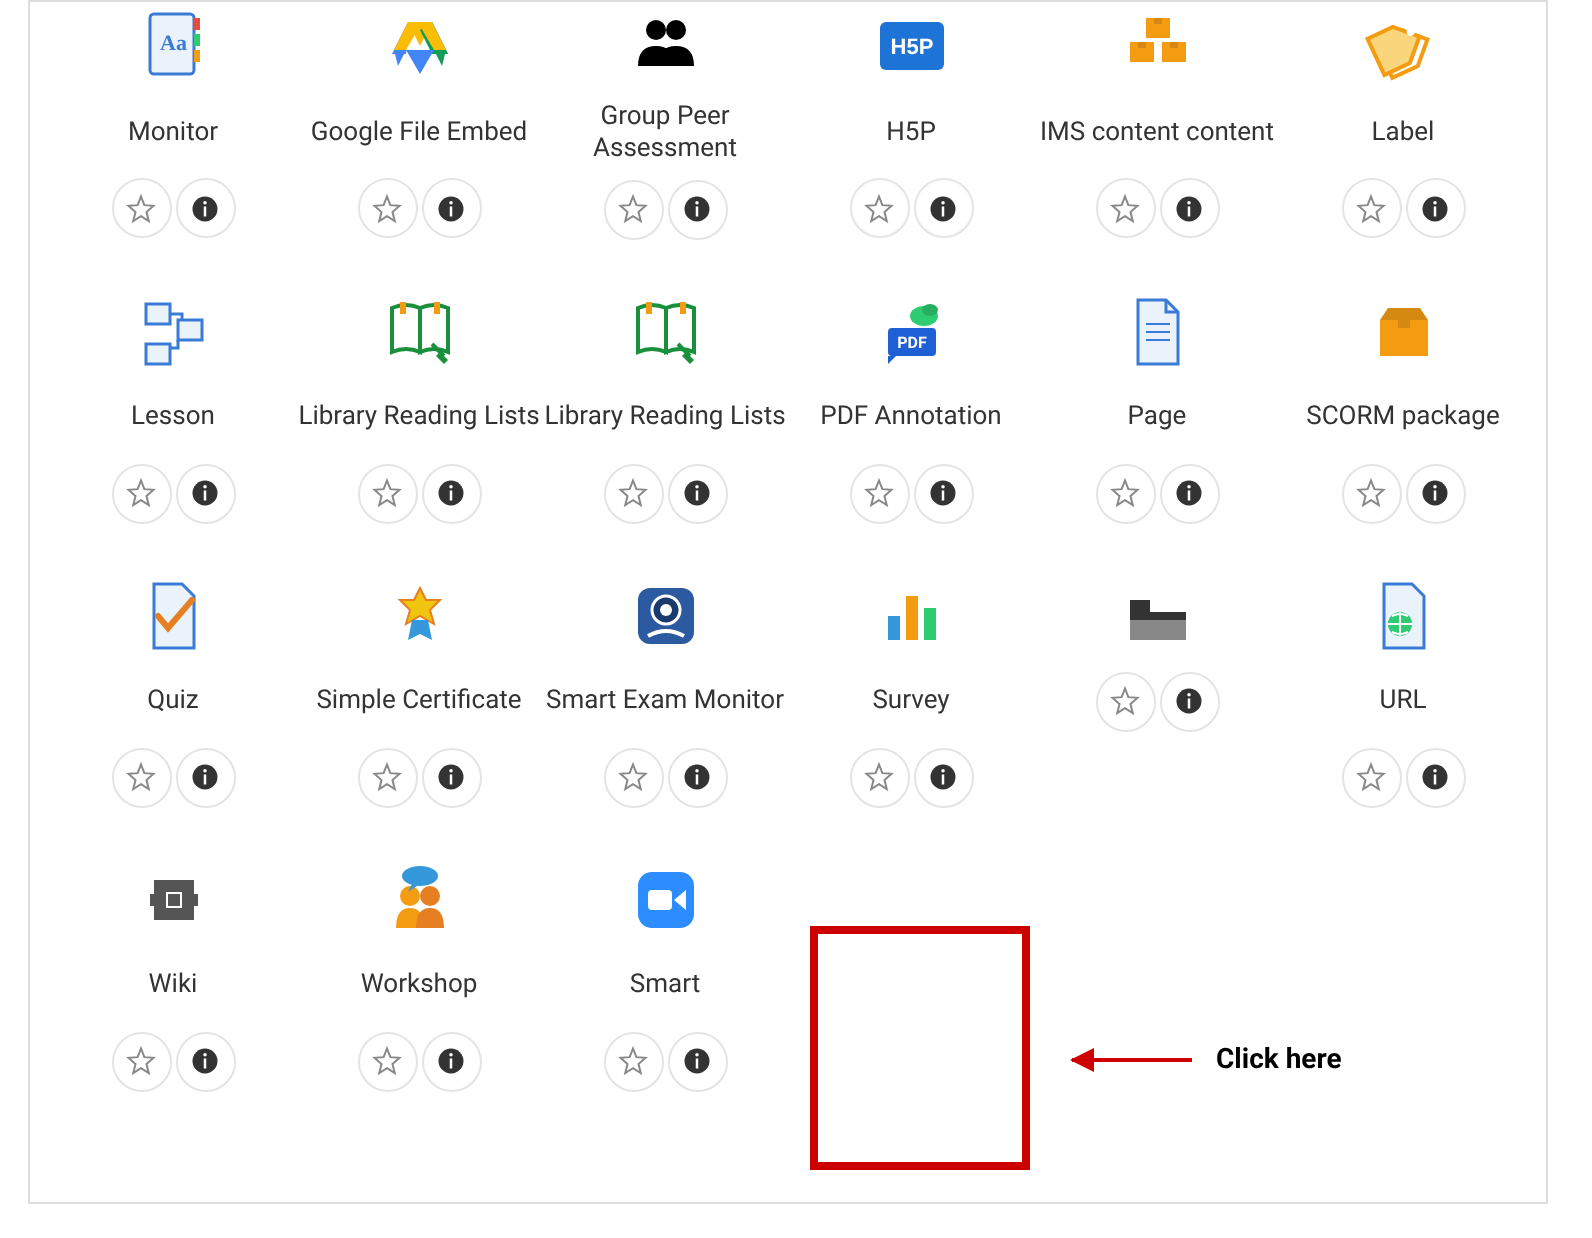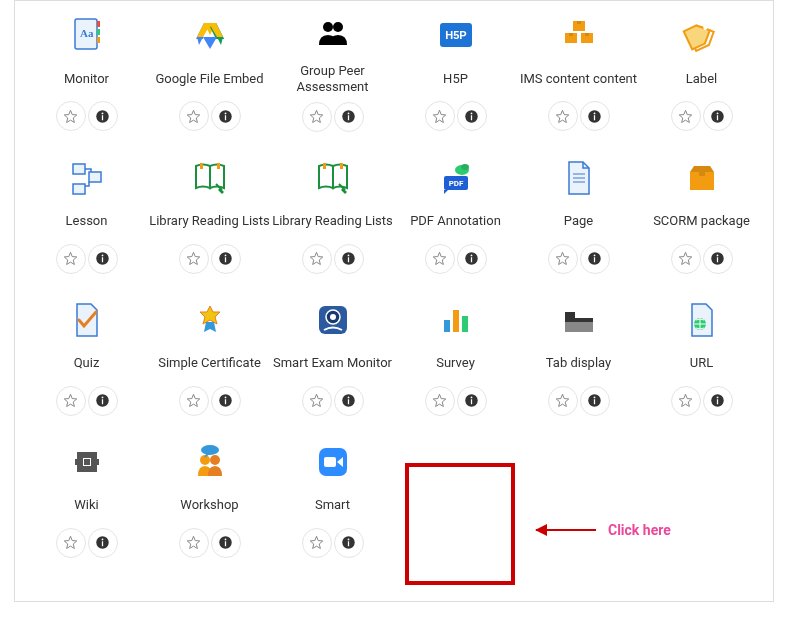--- a/index.html
+++ b/index.html
@@ -15,21 +15,21 @@
     box-sizing: border-box;
   }
   .panel {
     position: absolute;
     left: 14px;
     top: 0;
     width: 760px;
     height: 602px;
     border: 1px solid #ddd;
     box-sizing: border-box;
-    padding-top: 12px;
+    padding-top: 0;
   }
   .grid {
     display: grid;
     grid-template-columns: repeat(6, 1fr);
     column-gap: 0;
     row-gap: 24px;
     padding: 0 10px;
   }
   .item {
     display: flex;
@@ -93,21 +93,21 @@
   .arrow-line::before {
     content: '';
     position: absolute;
     left: -1px;
     top: -5px;
     border-right: 12px solid #c00;
     border-top: 6px solid transparent;
     border-bottom: 6px solid transparent;
   }
   .arrow-text {
-    color: #ec4899;
+    color: #000000;
     font-weight: bold;
     font-size: 14px;
     margin-left: 12px;
     white-space: nowrap;
   }
 </style>
 </head>
 <body>
 
 <div class="container">
@@ -522,21 +522,20 @@
           </div>
         </div>
         <div class="item">
           <div class="icon-wrap">
             <svg width="40" height="40" viewBox="0 0 40 40">
               <rect x="6" y="18" width="28" height="4" fill="#333"></rect>
               <rect x="6" y="12" width="10" height="6" fill="#333"></rect>
               <rect x="6" y="22" width="28" height="10" fill="#888"></rect>
             </svg>
           </div>
-          <div class="label">Tab display</div>
           <div class="actions">
             <div class="action-btn">
               <svg width="15" height="15" viewBox="0 0 24 24">
                 <path d="M12 2 l2.7 6.9 7.3 .6 -5.6 4.9 1.8 7.2 L12 17.8 5.8 21.6 7.6 14.4 2 9.5 9.3 8.9z" fill="none" stroke="#888" stroke-width="1.6"></path>
               </svg>
             </div>
             <div class="action-btn">
               <svg width="15" height="15" viewBox="0 0 24 24">
                 <circle cx="12" cy="12" r="10" fill="#333"></circle>
                 <rect x="11" y="10" width="2" height="8" fill="#fff"></rect>

